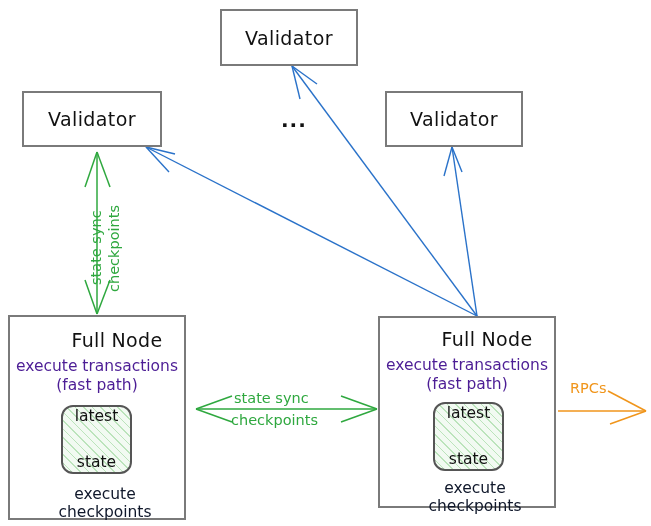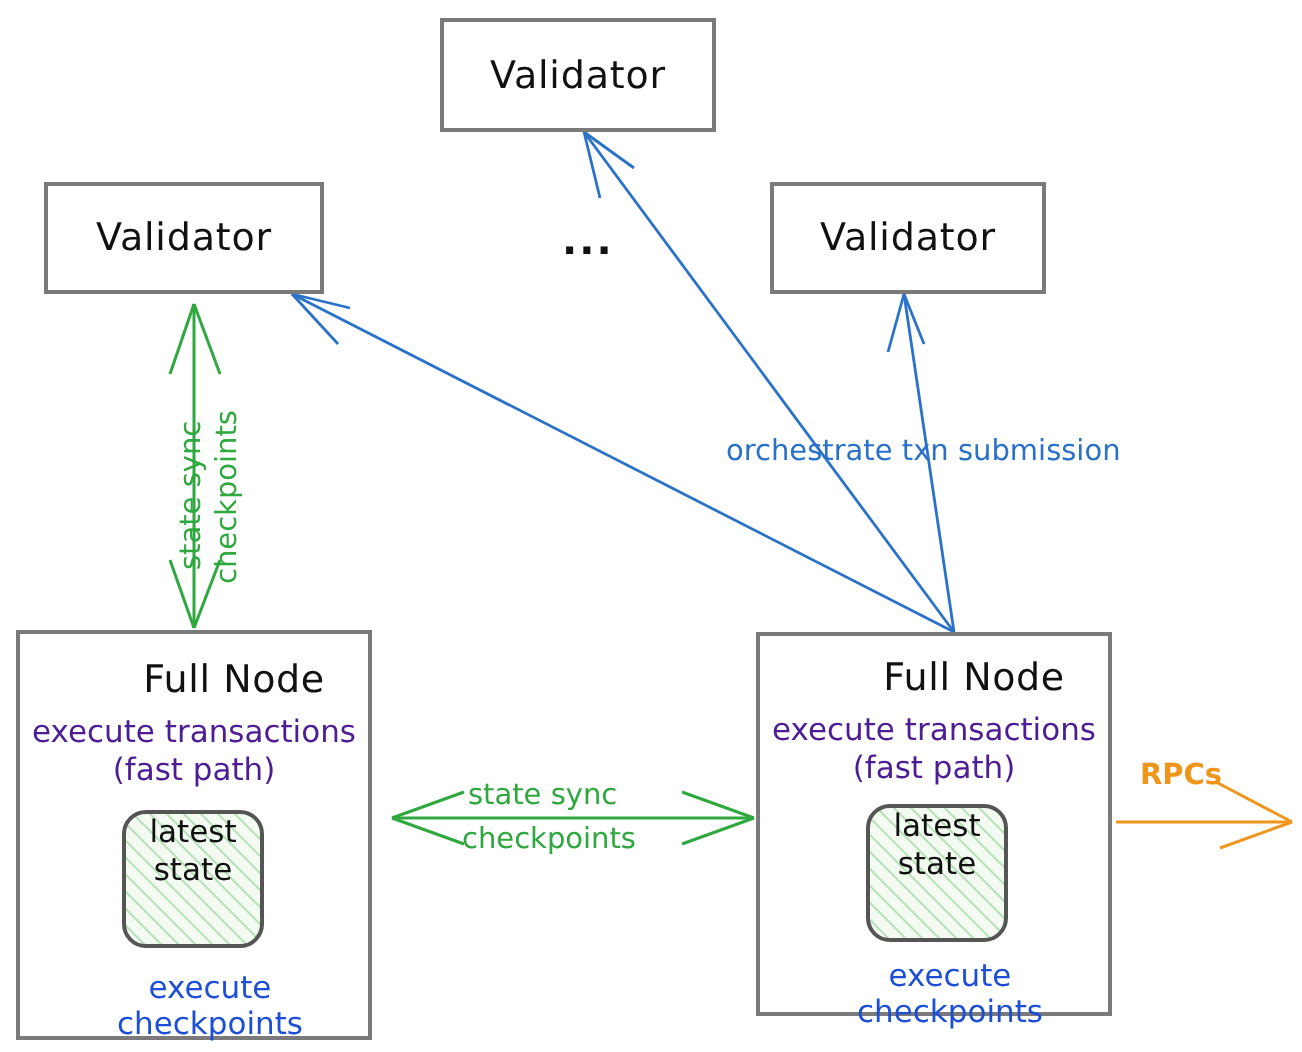--- a/index.html
+++ b/index.html
@@ -53,39 +53,39 @@
     font-size: 15.5px;
     line-height: 19px;
     color: #4c1d95;
   }
   .fullnode-green {
     position: absolute;
     left: 16px;
     right: 0;
     text-align: center;
     font-size: 15.5px;
-    color: #1d4ed8;
+    color: #0f172a;
   }
   .state-box {
     position: absolute;
     box-sizing: border-box;
     border: 2px solid #555555;
     border-radius: 12px;
     background-color: #f2faf2;
     background-image: repeating-linear-gradient(
       45deg,
       rgba(120, 200, 120, 0.45) 0px,
       rgba(120, 200, 120, 0.45) 1px,
       rgba(255, 255, 255, 0) 1px,
       rgba(255, 255, 255, 0) 6px
     );
     display: flex;
     flex-direction: column;
     align-items: center;
-    justify-content: flex-start;
+    justify-content: space-between;
   }
   .state-line {
     font-size: 15.5px;
     line-height: 19px;
     color: #111111;
   }
   .ellipsis {
     position: absolute;
     font-size: 20px;
     font-weight: bold;
@@ -172,21 +172,20 @@
 
   <div class="node-box validator-box" style="left:385px; top:91px; width:138px; height:56px;">
     <span class="validator-label">Validator</span>
   </div>
 
   <div class="ellipsis" style="left:281px; top:108px;">...</div>
 
   <div class="vert-label" style="left:88px; top:285px;">state sync</div>
   <div class="vert-label" style="left:106px; top:292px;">checkpoints</div>
 
-  <div class="edge-label label-blue" style="left:363px; top:218px;">orchestrate txn submission</div>
 
   <div class="node-box" style="left:8px; top:315px; width:178px; height:205px;">
 
     <div class="fullnode-title" style="top:12px;">Full Node</div>
 
     <div class="fullnode-blue" style="top:40px;">execute transactions</div>
 
     <div class="fullnode-blue" style="top:59px;">(fast path)</div>
 
     <div class="state-box" style="left:51px; top:88px; width:71px; height:69px;">
@@ -209,15 +208,15 @@
     <div class="fullnode-blue" style="top:57px;">(fast path)</div>
 
     <div class="state-box" style="left:53px; top:84px; width:71px; height:69px;">
       <span class="state-line">latest</span>
       <span class="state-line">state</span>
     </div>
 
     <div class="fullnode-green" style="top:161px;">execute checkpoints</div>
   </div>
 
-  <div class="edge-label label-orange" style="left:570px; top:380px; font-weight:bold;">RPCs</div>
+  <div class="edge-label label-orange" style="left:570px; top:380px; font-weight:normal;">RPCs</div>
 
 </div>
 
 </body></html>

